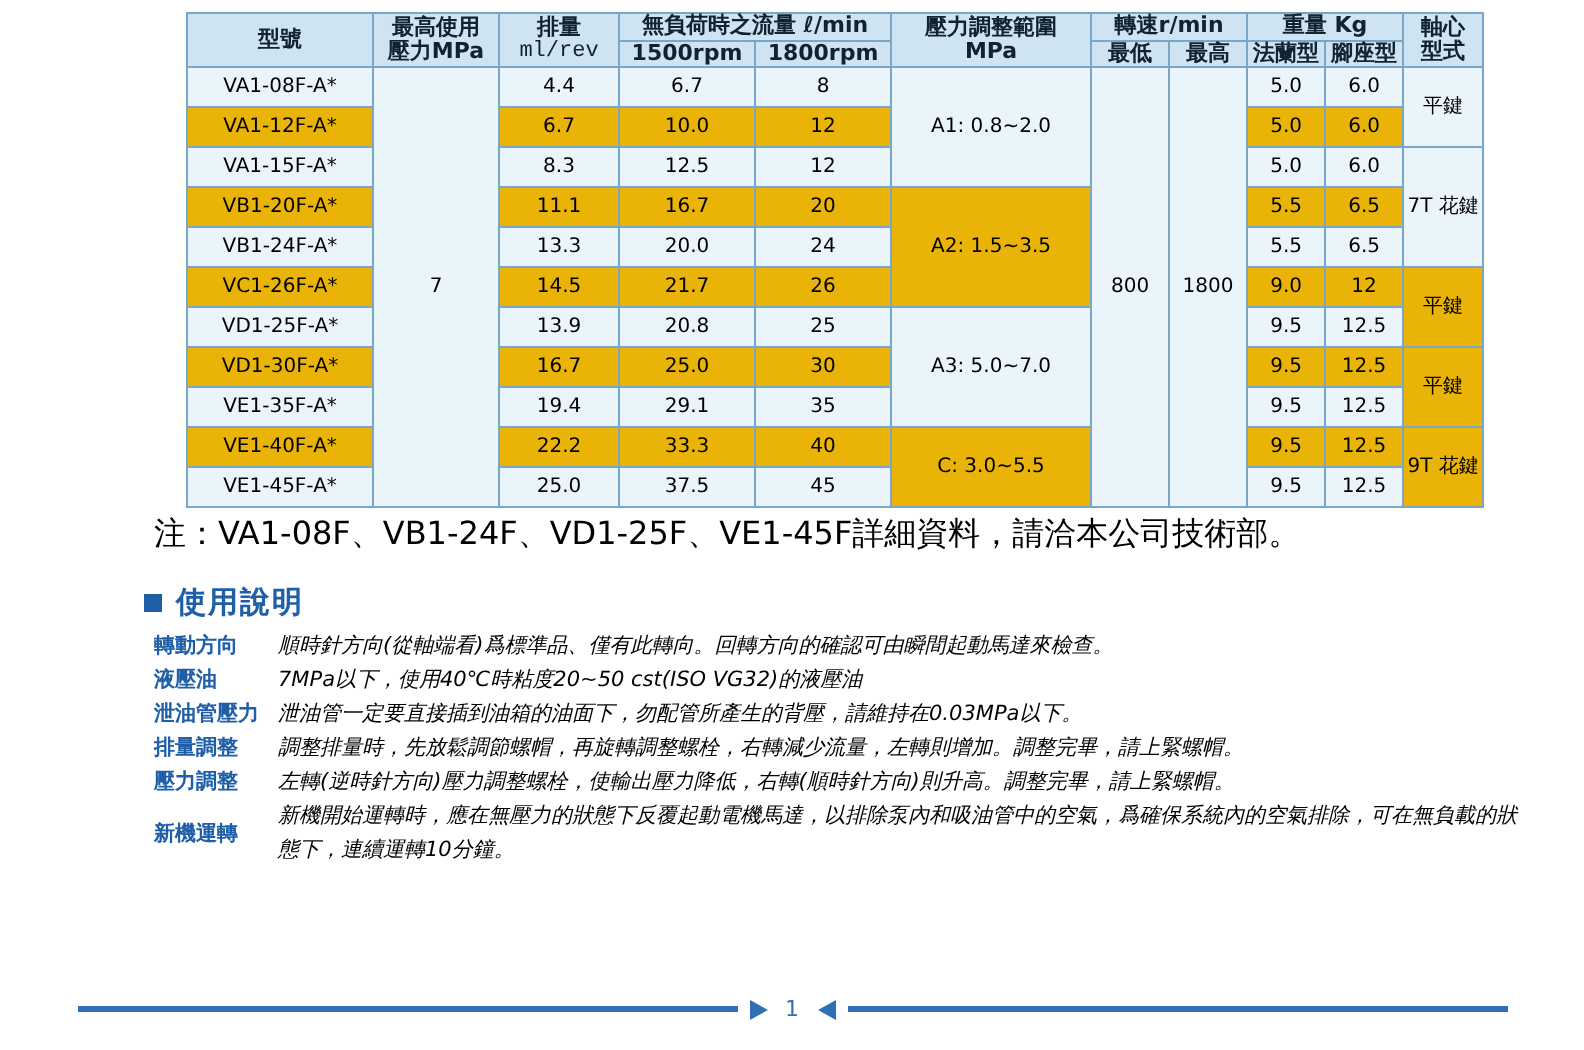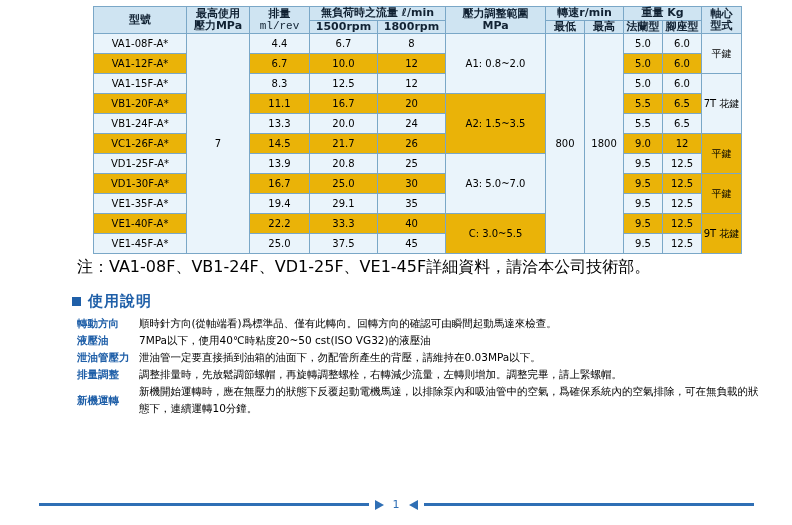--- a/index.html
+++ b/index.html
@@ -130,20 +130,21 @@
   .deflist .term {
     width: 62px;
     flex: 0 0 62px;
     color: #1f5fa8;
     font-weight: bold;
     font-size: 10.5px;
   }
   .deflist .desc {
     flex: 1;
     color: #000;
+    font-style: italic;
   }
 
   
   .footer {
     position: absolute;
     left: 0;
     top: 498px;
     width: 792px;
     display: flex;
     align-items: center;
@@ -361,20 +362,24 @@
     </div>
     <div class="row">
       <div class="term">泄油管壓力</div>
       <div class="desc">泄油管一定要直接插到油箱的油面下，勿配管所產生的背壓，請維持在0.03MPa以下。</div>
     </div>
     <div class="row">
       <div class="term">排量調整</div>
       <div class="desc">調整排量時，先放鬆調節螺帽，再旋轉調整螺栓，右轉減少流量，左轉則增加。調整完畢，請上緊螺帽。</div>
     </div>
     <div class="row">
+      <div class="term">壓力調整</div>
+      <div class="desc">左轉(逆時針方向)壓力調整螺栓，使輸出壓力降低，右轉(順時針方向)則升高。調整完畢，請上緊螺帽。</div>
+    </div>
+    <div class="row">
       <div class="term">新機運轉</div>
       <div class="desc">新機開始運轉時，應在無壓力的狀態下反覆起動電機馬達，以排除泵內和吸油管中的空氣，爲確保系統內的空氣排除，可在無負載的狀態下，連續運轉10分鐘。</div>
     </div>
   </div>
 
   <div class="footer">
     <div class="fbar"></div>
     <div class="arrow-r"></div>
     <div class="pageno">1</div>
     <div class="arrow-l"></div>

